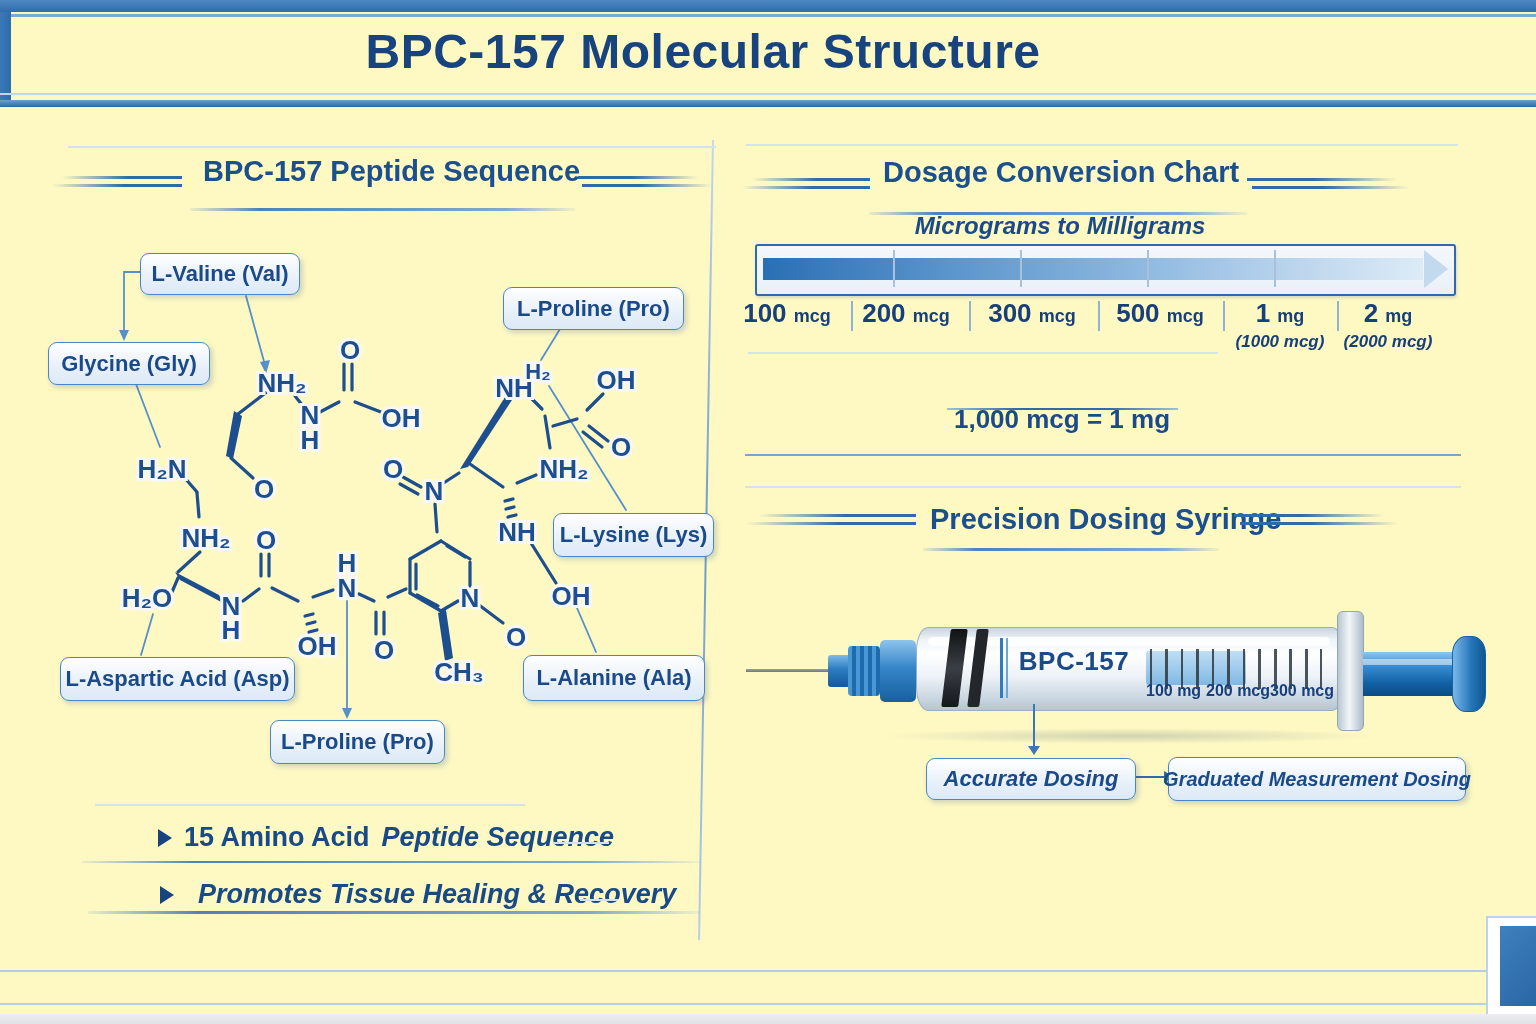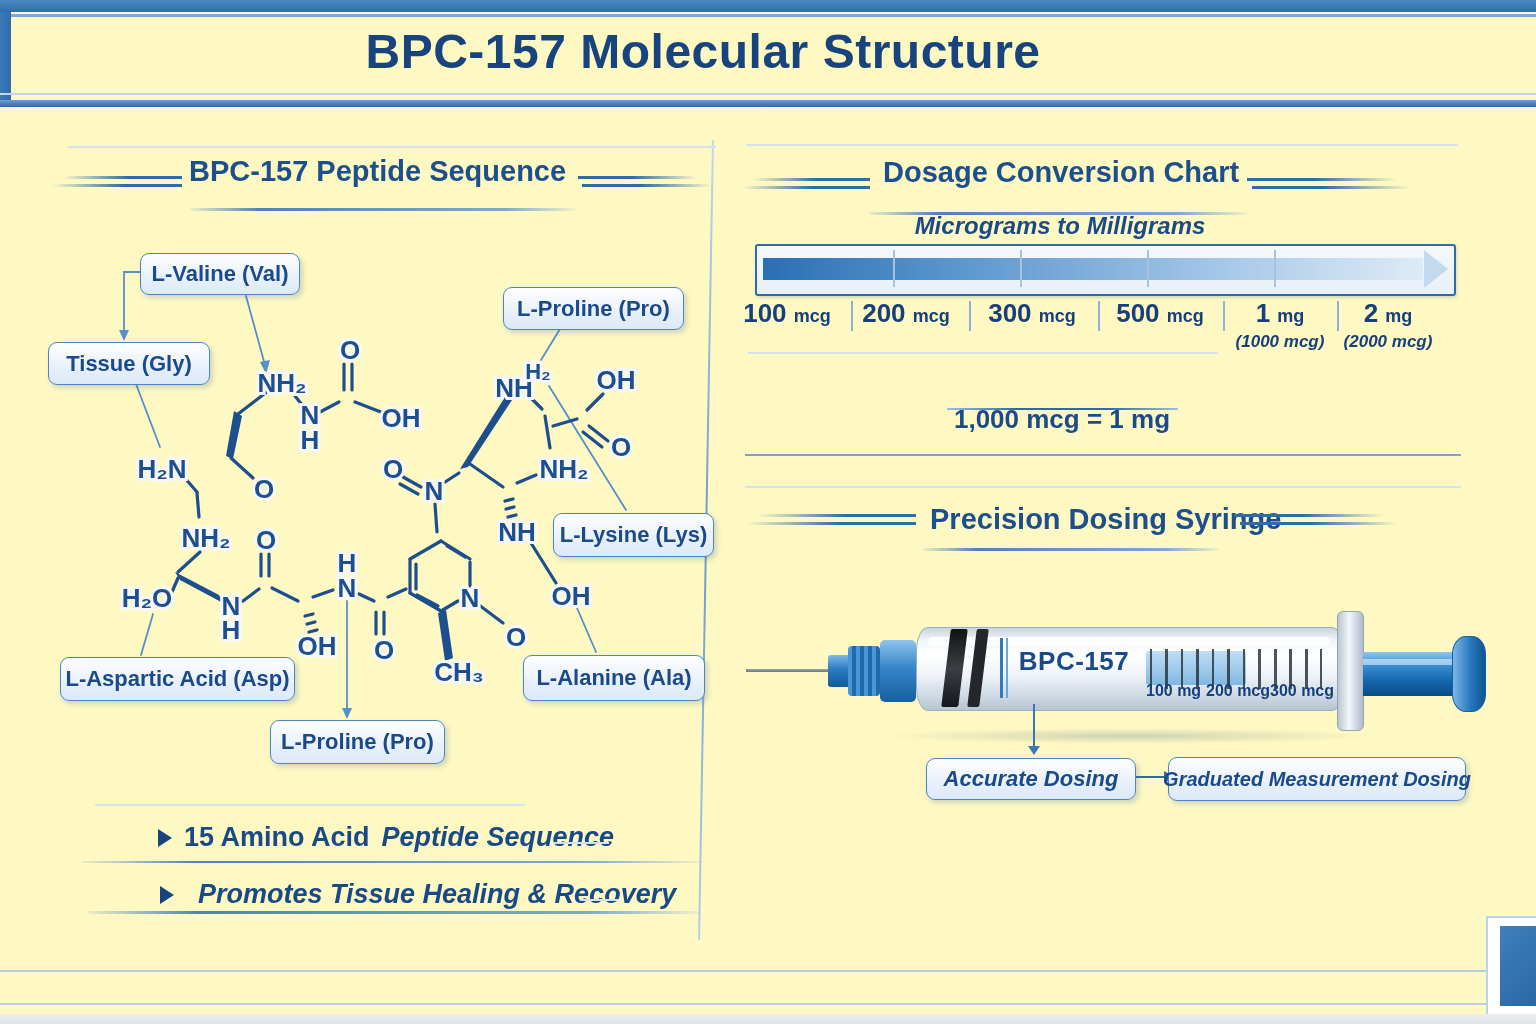--- a/index.html
+++ b/index.html
@@ -100,21 +100,21 @@
   <div class="abs top-line2"></div>
   <div class="abs left-strip"></div>
   <div class="abs page-title">BPC-157 Molecular Structure</div>
   <div class="abs title-light-line"></div>
   <div class="abs title-strong-line"></div>
   <div class="abs col-divider"></div>
 
   <div class="abs faint-line" style="left:68px;top:146px;width:648px;"></div>
   <div class="abs deco-solid-l" style="left:62px;top:176px;width:120px;"></div>
   <div class="abs deco-solid-l" style="left:52px;top:184px;width:130px;"></div>
-  <div class="abs sec-header" style="left:189px;top:155px;">BPC-157 Peptide Sequence</div>
+  <div class="abs sec-header" style="left:203px;top:155px;">BPC-157 Peptide Sequence</div>
   <div class="abs deco-solid-r" style="left:578px;top:176px;width:120px;"></div>
   <div class="abs deco-solid-r" style="left:582px;top:184px;width:130px;"></div>
   <div class="abs underline" style="left:190px;top:208px;width:385px;"></div>
 
   <svg class="mol" viewBox="0 0 745 1024">
     <g class="conn">
       <line x1="246" y1="296" x2="265" y2="365"></line>
         <polygon points="260,362 270,360 266,374"></polygon>
       <polyline points="140,272 124,272 124,332"></polyline>
         <polygon points="119,330 129,330 124,341"></polygon>
@@ -207,21 +207,21 @@
       <text x="564" y="478" font-size="26">NH₂</text>
       <text x="514" y="397" font-size="26">NH</text>
       <text x="538" y="379" font-size="22">H₂</text>
       <text x="616" y="389" font-size="26">OH</text>
       <text x="621" y="456" font-size="26">O</text>
       <text x="571" y="605" font-size="26">OH</text>
     </g>
   </svg>
 
   <div class="abs alabel" style="left:140px;top:253px;width:158px;height:40px;">L-Valine (Val)</div>
-  <div class="abs alabel" style="left:48px;top:342px;width:160px;height:41px;">Tissue (Gly)</div>
+  <div class="abs alabel" style="left:48px;top:342px;width:160px;height:41px;">Glycine (Gly)</div>
   <div class="abs alabel" style="left:503px;top:287px;width:179px;height:41px;">L-Proline (Pro)</div>
   <div class="abs alabel" style="left:553px;top:513px;width:159px;height:42px;">L-Lysine (Lys)</div>
   <div class="abs alabel" style="left:60px;top:657px;width:233px;height:42px;">L-Aspartic Acid (Asp)</div>
   <div class="abs alabel" style="left:523px;top:655px;width:180px;height:44px;">L-Alanine (Ala)</div>
   <div class="abs alabel" style="left:270px;top:720px;width:173px;height:42px;">L-Proline (Pro)</div>
 
   <div class="abs faint-line" style="left:95px;top:804px;width:430px;"></div>
   <div class="abs bullet-row" style="left:158px;top:822px;">
     <span class="tri"></span>
     <span>15 Amino Acid </span>

